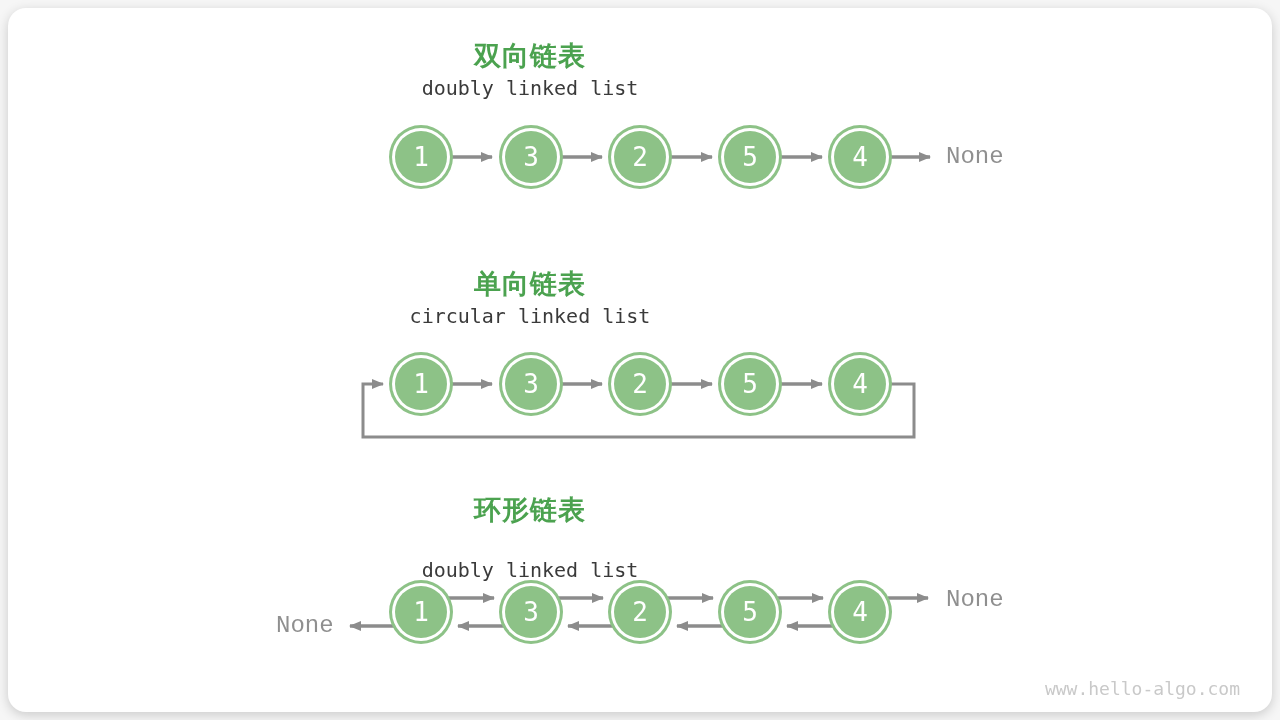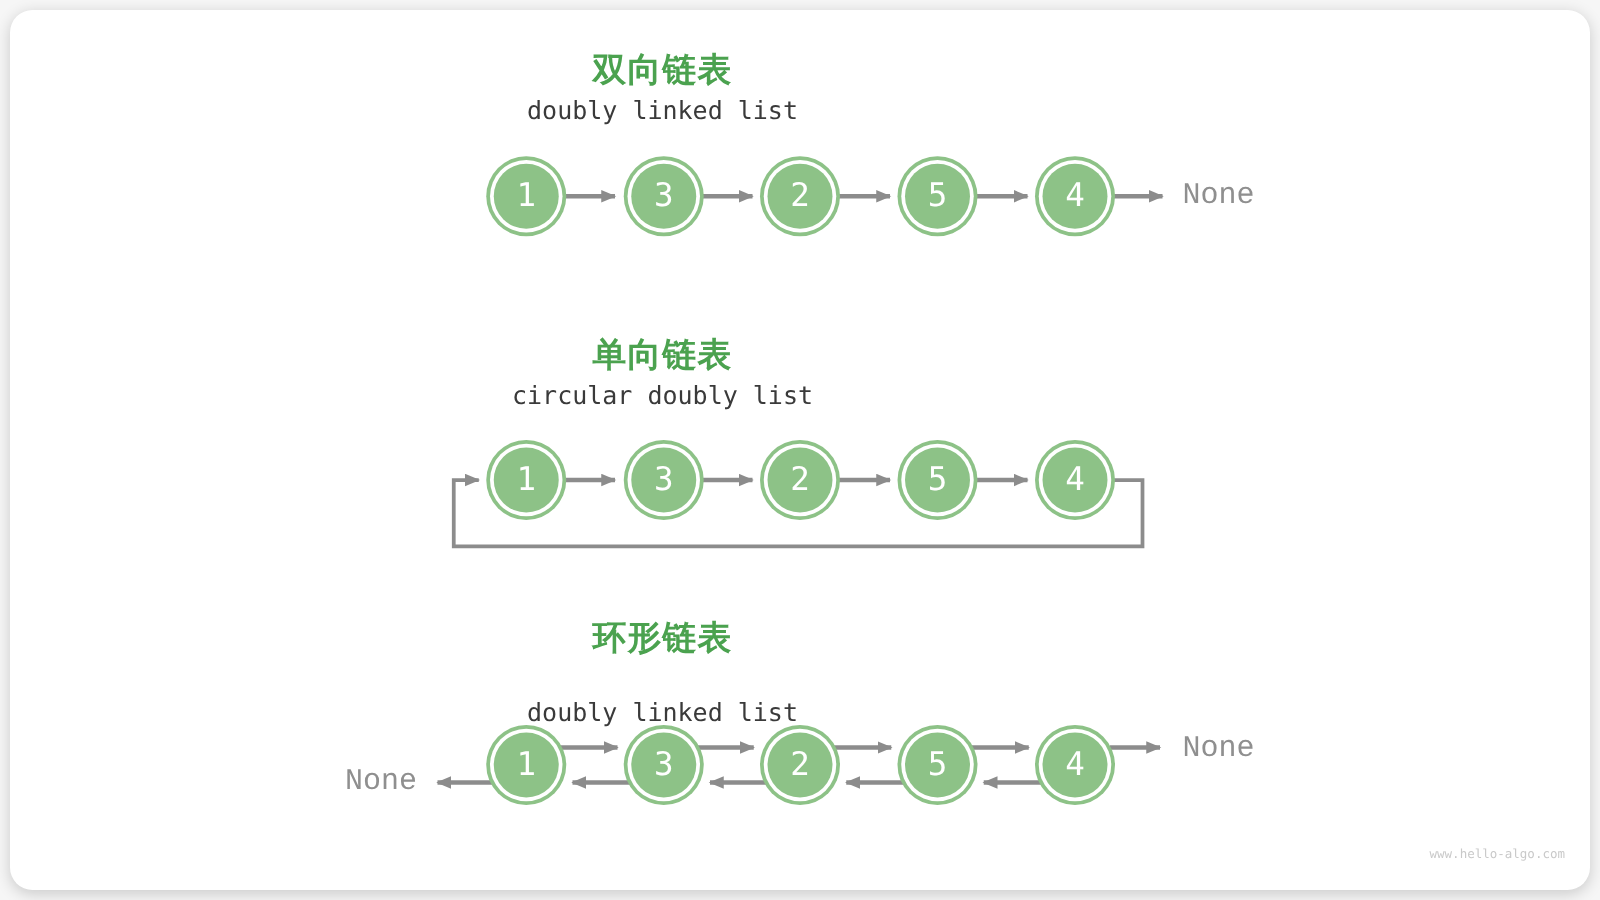--- a/index.html
+++ b/index.html
@@ -62,24 +62,24 @@
   .none-label {
     position: absolute;
     font-family: Liberation Mono, monospace;
     font-size: 24px;
     color: var(--none-gray);
     white-space: nowrap;
     line-height: 1;
   }
   .watermark {
     position: absolute;
-    right: 28px;
+    right: 40px;
     top: 678px;
     font-family: "DejaVu Sans Mono", "Liberation Mono", monospace;
-    font-size: 10px;
+    font-size: 18px;
     color: var(--watermark-gray);
   }
   svg.arrows {
     position: absolute;
     left: 0; top: 0;
     pointer-events: none;
   }
 </style>
 </head>
 <body>
@@ -143,21 +143,21 @@
   </div>
   <div class="node" style="left:834px;top:131px">
     <span class="node-value">4</span>
   </div>
 
   <div class="none-label" style="left:946px;top:145px">None</div>
 </div>
 
 <div>
   <div class="title-zh" style="top:266px">单向链表</div>
-  <div class="title-en" style="top:304px">circular doubly list</div>
+  <div class="title-en" style="top:304px">circular linked list</div>
 
   <div class="node" style="left:395px;top:358px">
     <span class="node-value">1</span>
   </div>
   <div class="node" style="left:505px;top:358px">
     <span class="node-value">3</span>
   </div>
   <div class="node" style="left:614px;top:358px">
     <span class="node-value">2</span>
   </div>

